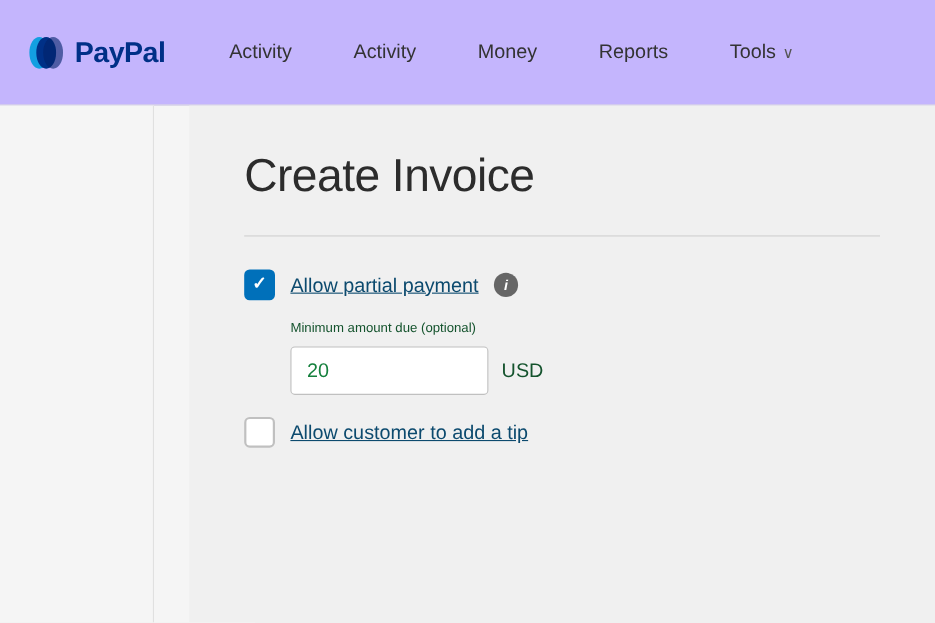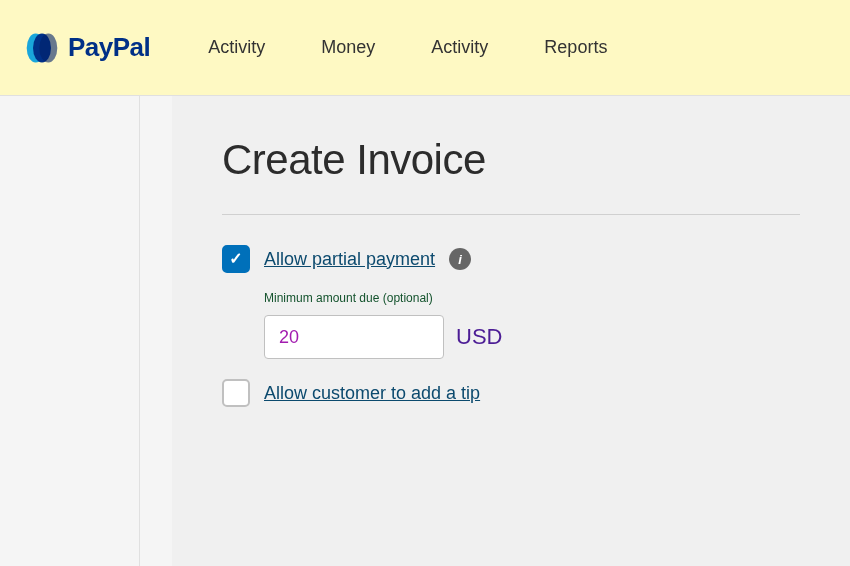--- a/index.html
+++ b/index.html
@@ -7,21 +7,21 @@
     body {
       font-family: -apple-system, BlinkMacSystemFont, "Helvetica Neue", Arial, sans-serif;
       background: #f5f5f5;
       width: 850px;
       height: 566px;
       overflow: hidden;
     }
 
     
     .navbar {
-      background: #fef9c3;
+      background: #c4b5fd;
       border-bottom: 1px solid #e0e0e0;
       height: 96px;
       display: flex;
       align-items: center;
       padding: 10px 24px;
       gap: 0;
     }
 
     .logo-area {
       display: flex;
@@ -179,27 +179,27 @@
     }
 
     .amount-input {
       width: 180px;
       height: 44px;
       border: 1px solid #c0c0c0;
       border-radius: 4px;
       background: #ffffff;
       padding: 15px 14px;
       font-size: 18px;
-      color: #a21caf;
+      color: #15803d;
       outline: none;
     }
 
     .currency-label {
-      font-size: 22px;
-      color: #4c1d95;
+      font-size: 18px;
+      color: #14532d;
     }
 
     .tip-row {
       margin-top: 8px;
     }
   </style>
 </head>
 <body>
 
 <nav class="navbar">
@@ -207,23 +207,27 @@
     <svg class="paypal-icon" viewBox="0 0 40 40" xmlns="http://www.w3.org/2000/svg">
       <ellipse cx="13" cy="20" rx="10" ry="16" fill="#009cde" opacity="0.9"></ellipse>
       <ellipse cx="20" cy="20" rx="10" ry="16" fill="#003087"></ellipse>
       <ellipse cx="27" cy="20" rx="10" ry="16" fill="#012169" opacity="0.6"></ellipse>
     </svg>
     <span class="logo-text">PayPal</span>
   </div>
 
   <div class="nav-links">
     <a class="nav-link">Activity</a>
+    <a class="nav-link">Activity</a>
     <a class="nav-link">Money</a>
-    <a class="nav-link">Activity</a>
     <a class="nav-link">Reports</a>
+    <a class="nav-link nav-link-tools">
+      <span>Tools</span>
+      <span class="chevron-down">∨</span>
+    </a>
   </div>
 </nav>
 
 <div class="main-content">
   <aside class="sidebar"></aside>
 
   <div class="content-area">
     <h1 class="page-title">Create Invoice</h1>
     <hr class="divider">
 

